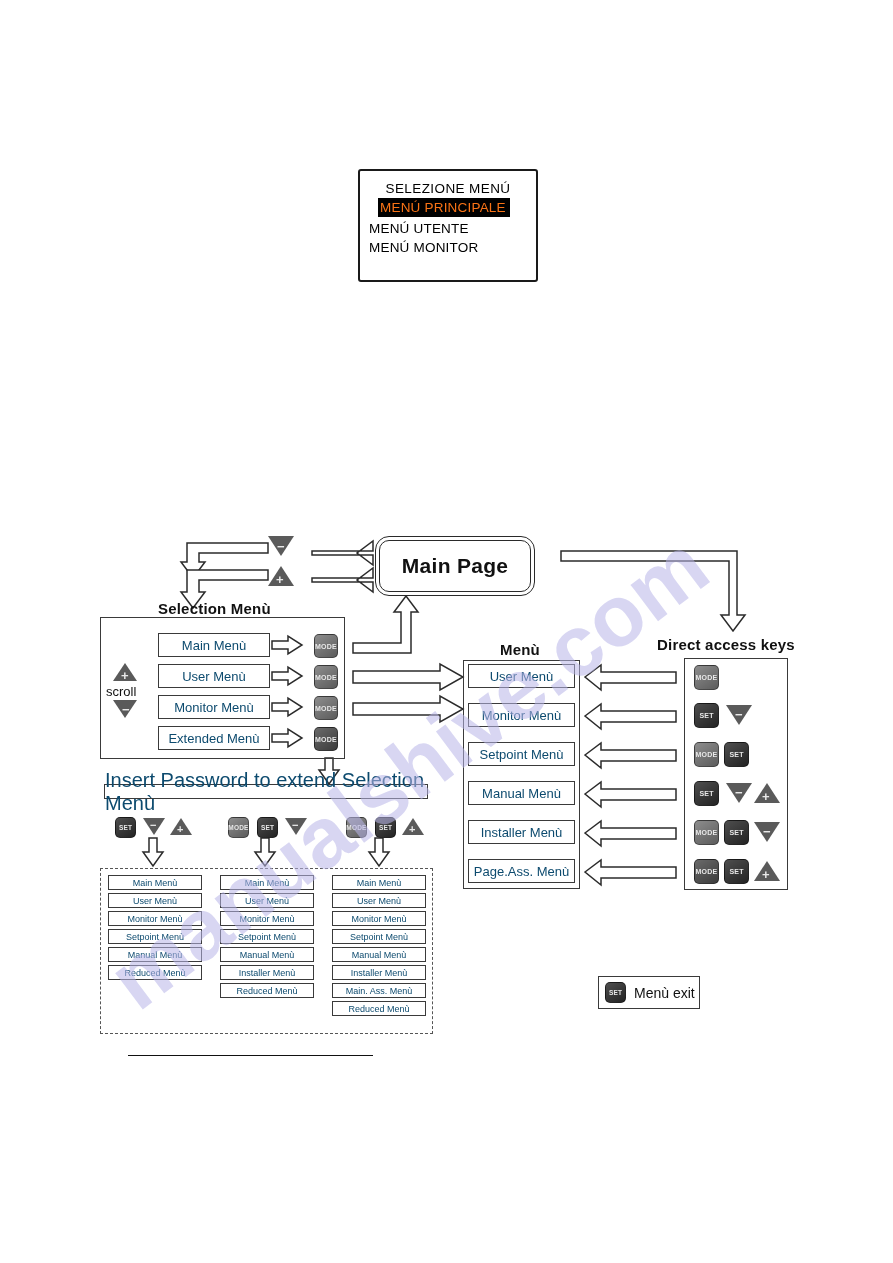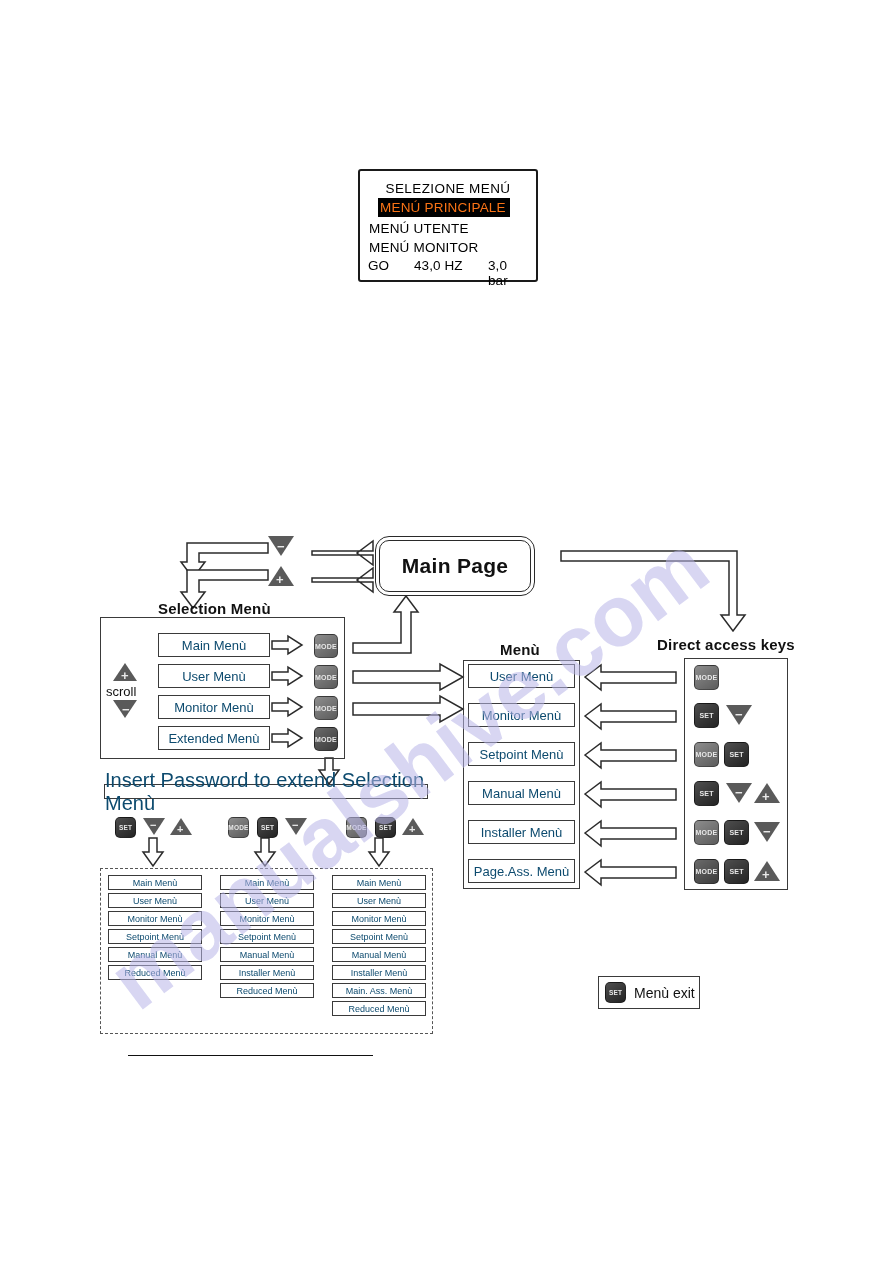--- a/index.html
+++ b/index.html
@@ -138,25 +138,20 @@
     <div class="wm-text wm-1">manualshive.com</div>
   </div>
 
   <div class="lcd">
     <div class="lcd-title">SELEZIONE MENÚ</div>
     <div class="lcd-sel-wrap">
       <div class="lcd-row sel">MENÚ PRINCIPALE</div>
     </div>
     <div class="lcd-row">MENÚ UTENTE</div>
     <div class="lcd-row">MENÚ MONITOR</div>
-    <div class="lcd-status">
-      <div class="s1">GO</div>
-      <div class="s2">43,0 HZ</div>
-      <div class="s3">3,0  bar</div>
-    </div>
   </div>
 
   <svg class="layer" viewBox="0 0 893 1263">
 
     <polygon class="stroke" points="373,551 373,541 357,553 373,565 373,555 312,555 312,551"></polygon>
 
     <polygon class="stroke" points="373,578 373,568 357,580 373,592 373,582 312,582 312,578"></polygon>
 
     <polygon class="stroke" points="268,543 268,553 199,553 199,562 205,562 193,578 181,562 187,562 187,543"></polygon>
 

